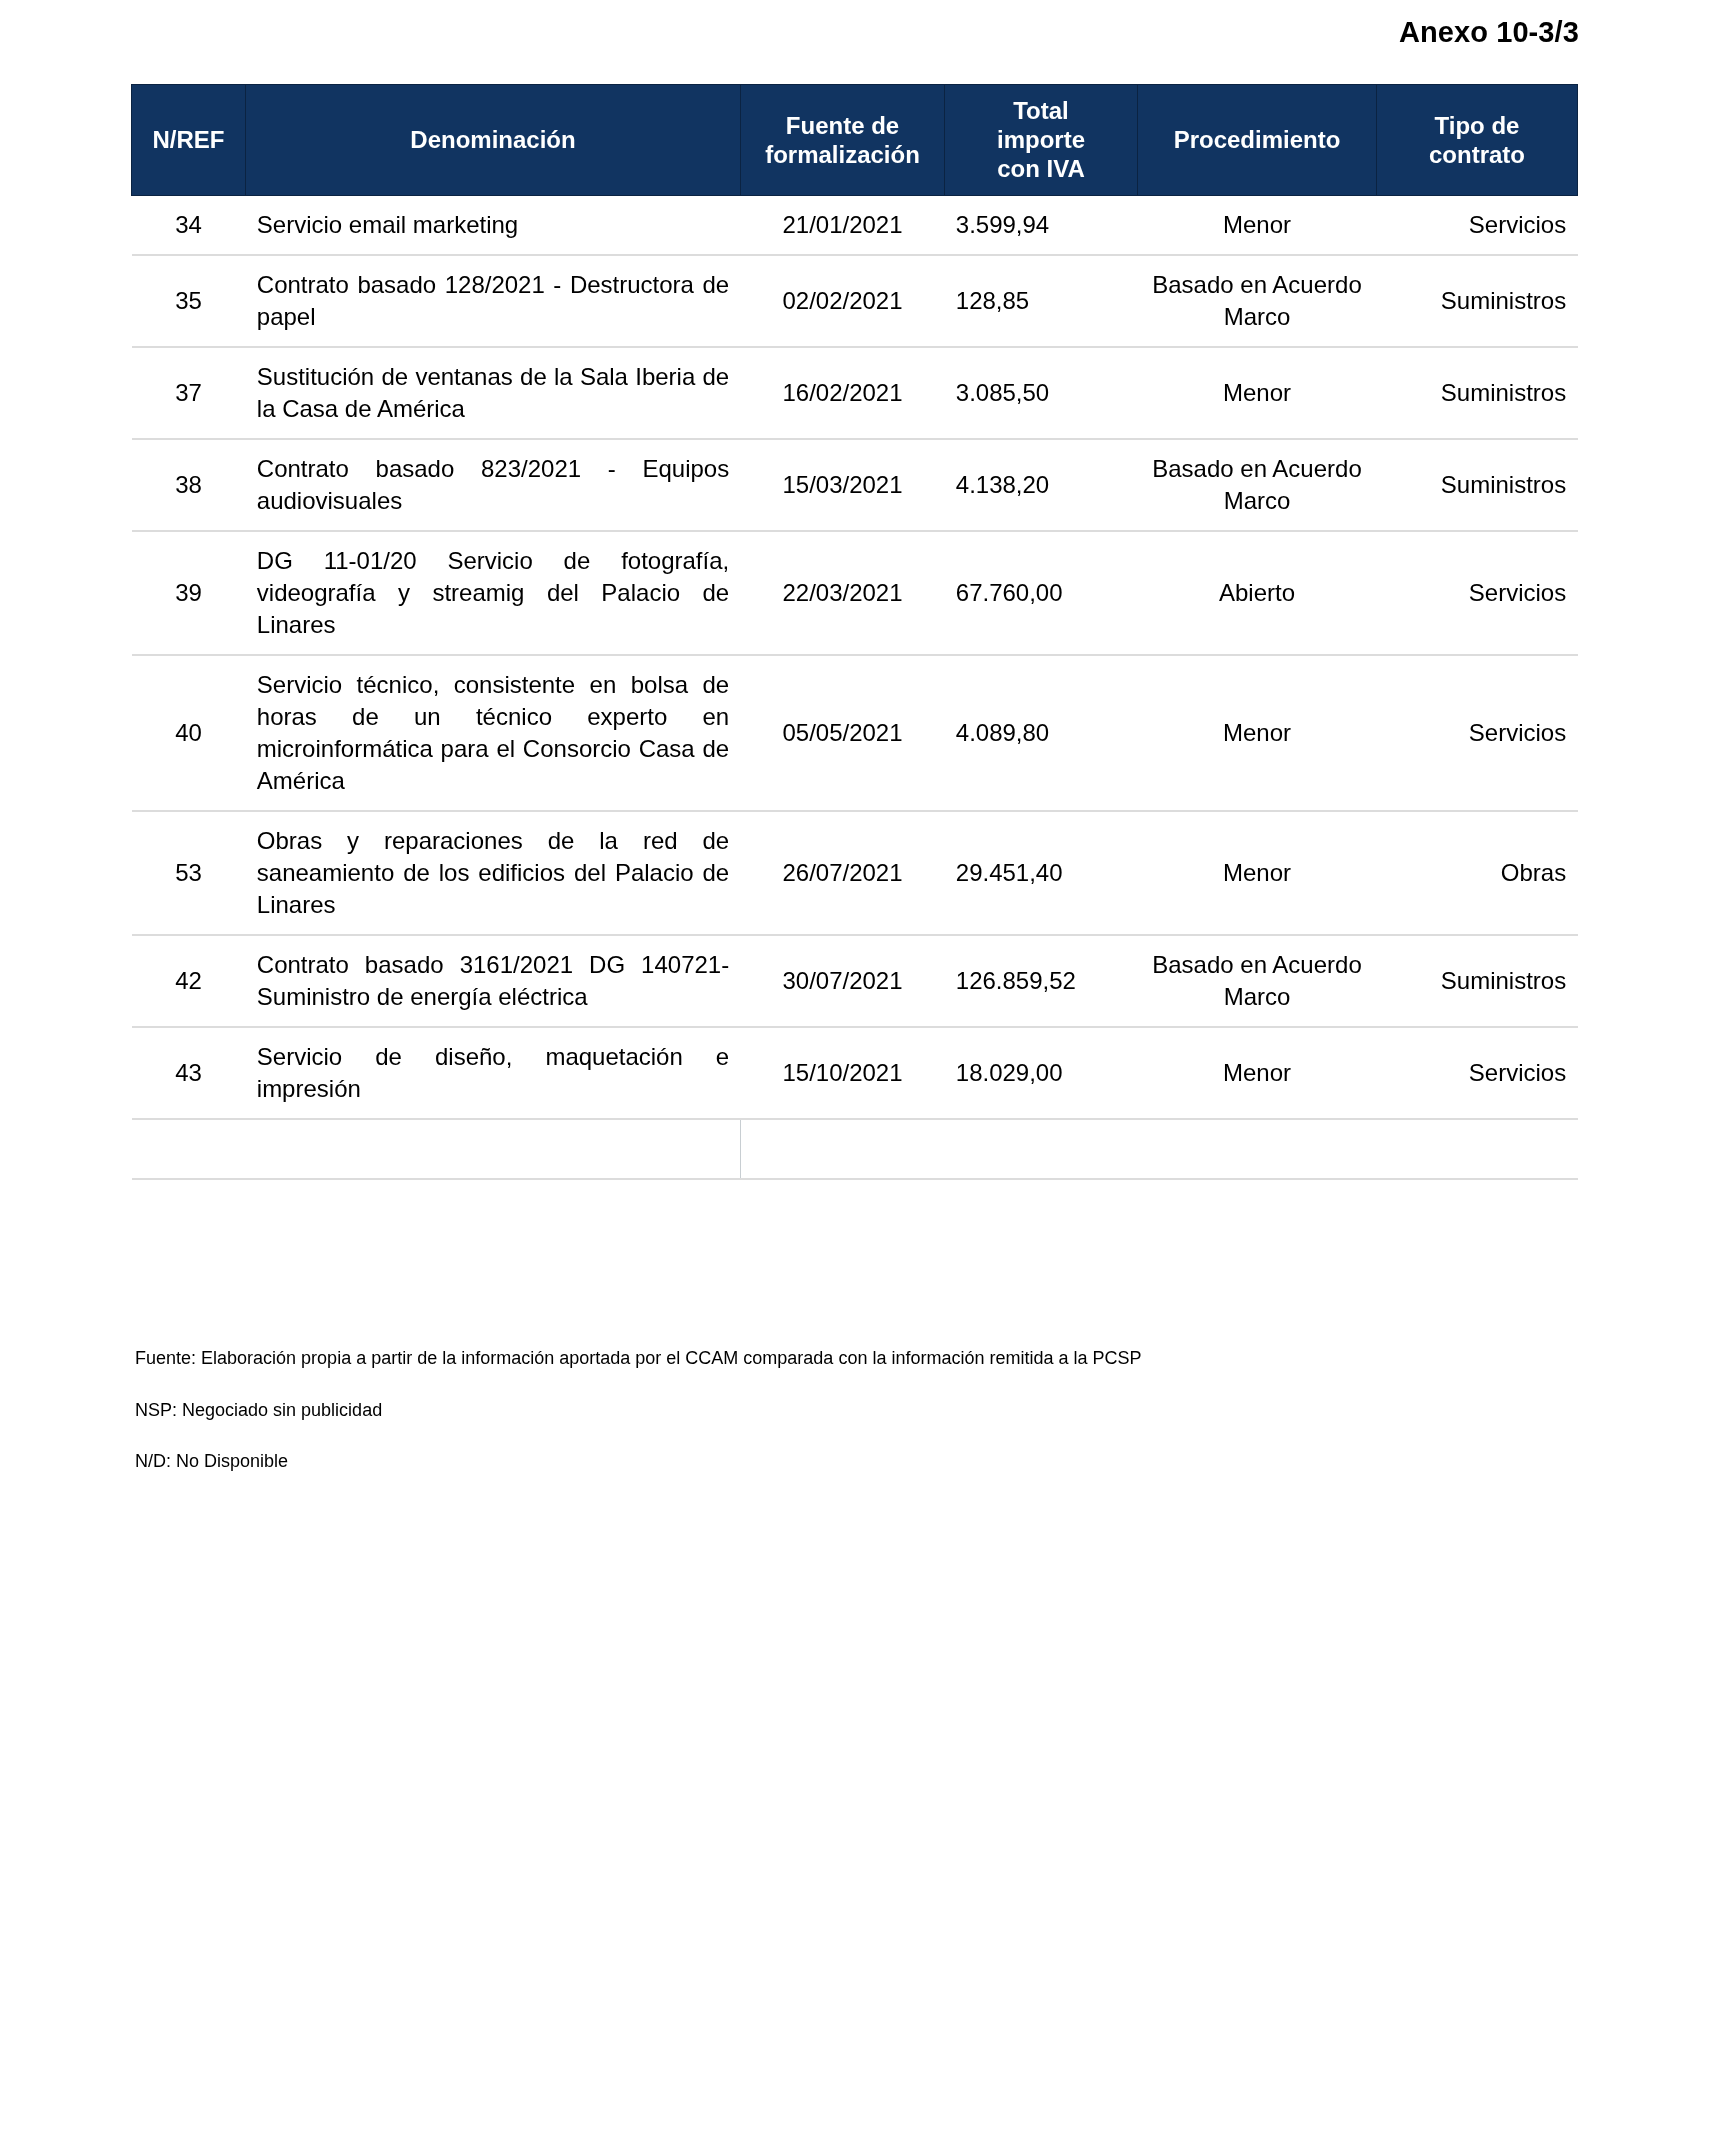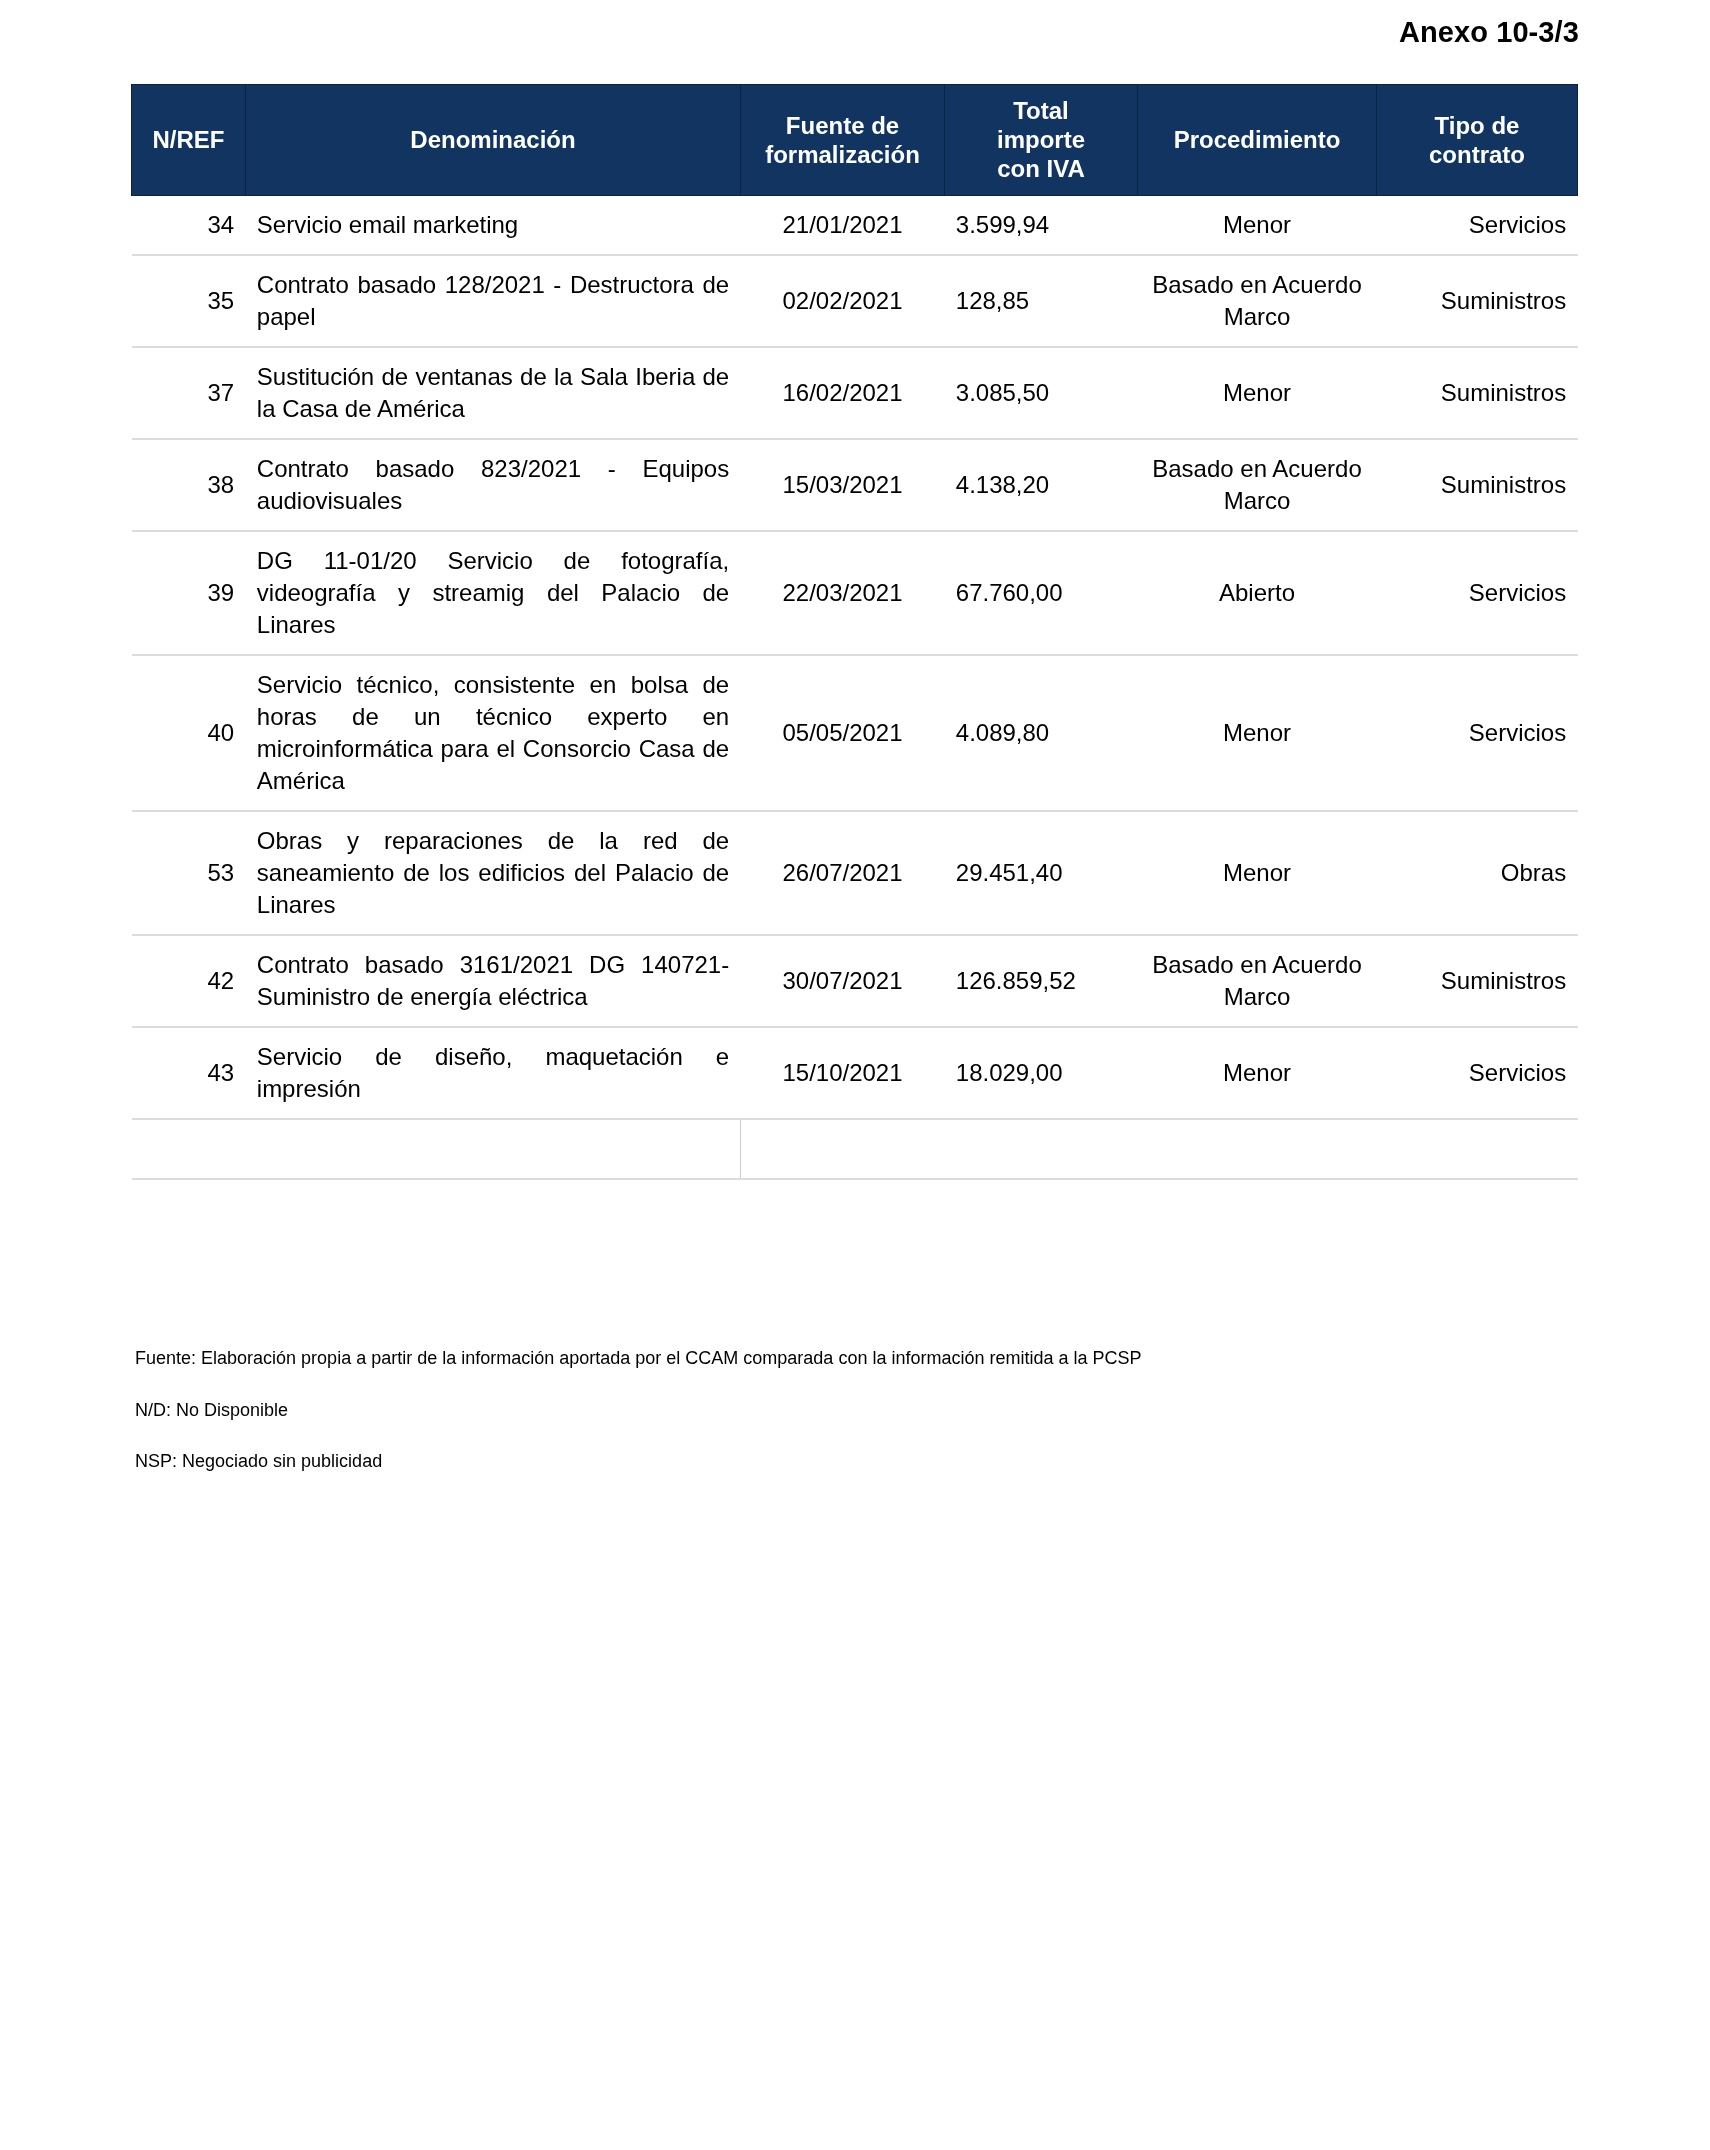--- a/index.html
+++ b/index.html
@@ -80,21 +80,21 @@
     line-height: 32px;
     vertical-align: middle;
     padding: 13px 11.3px;
     border: none;
     border-bottom: 2.4px solid #dcdcdc;
     box-sizing: border-box;
     background: #ffffff;
   }
 
   td.cell-ref {
-    text-align: right;
+    text-align: center;
     padding-left: 3.2px;
     padding-right: 3.2px;
   }
   td.cell-den {
     text-align: justify;
     text-align-last: left;
     padding-left: 14.5px;
     padding-right: 11.3px;
     hyphens: none;
   }
@@ -266,18 +266,18 @@
           <tr class="total-band">
             <td colspan="2"></td>
             <td colspan="4" class="band-split"></td>
           </tr>
         </tbody>
     </table>
   </div>
 
   <div class="notes">
     <p class="justified">Fuente: Elaboración propia a partir de la información aportada por el CCAM comparada con la información remitida a la PCSP</p>
+    <p class="plain">NSP: Negociado sin publicidad</p>
     <p class="plain">N/D: No Disponible</p>
-    <p class="plain">NSP: Negociado sin publicidad</p>
   </div>
 
 </div>
 
 
 </body></html>

